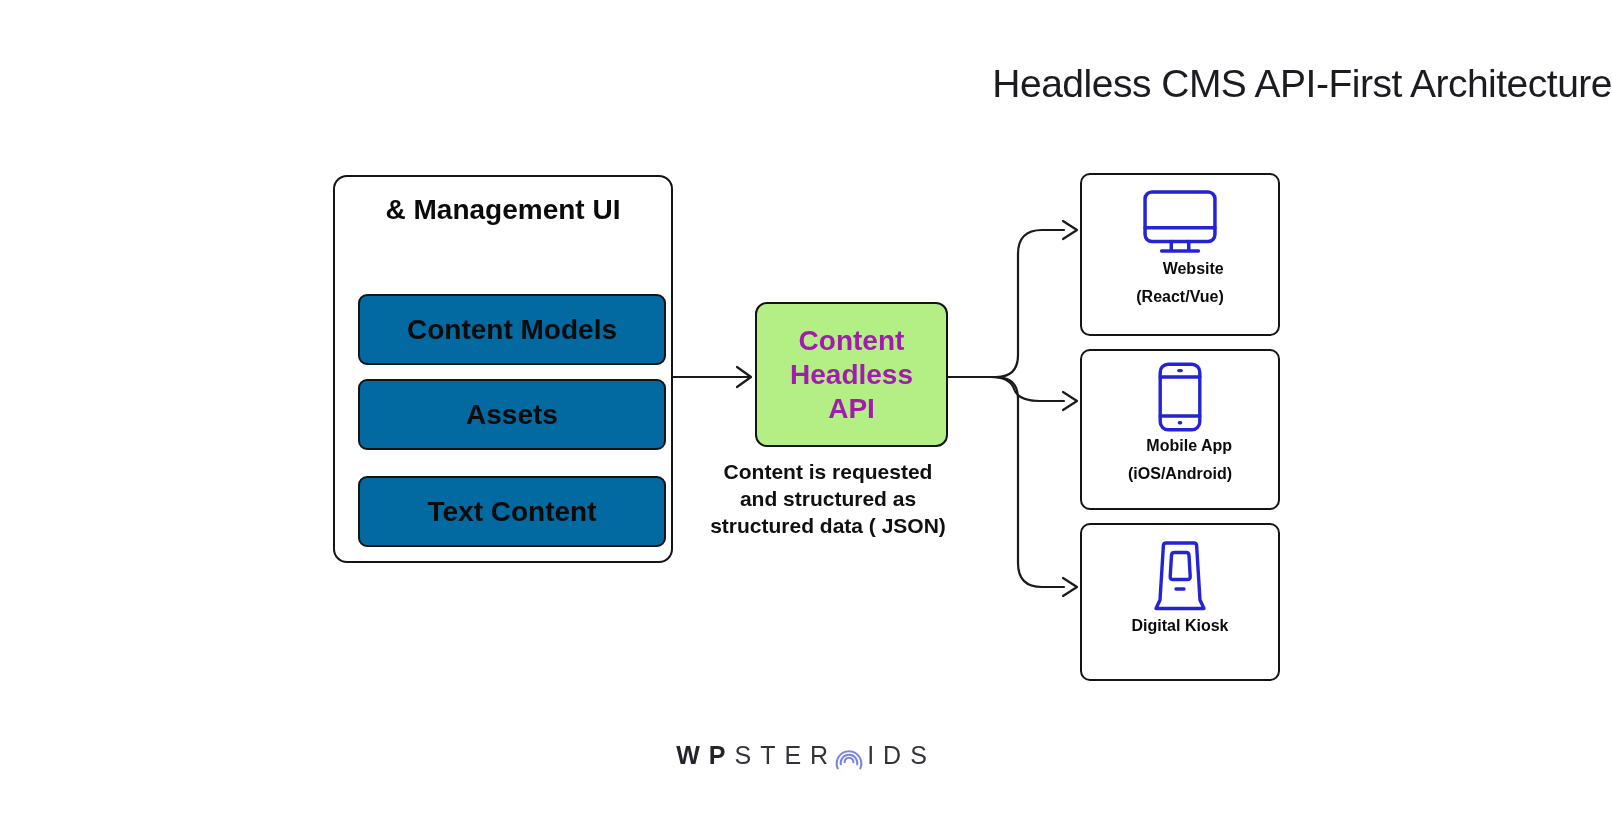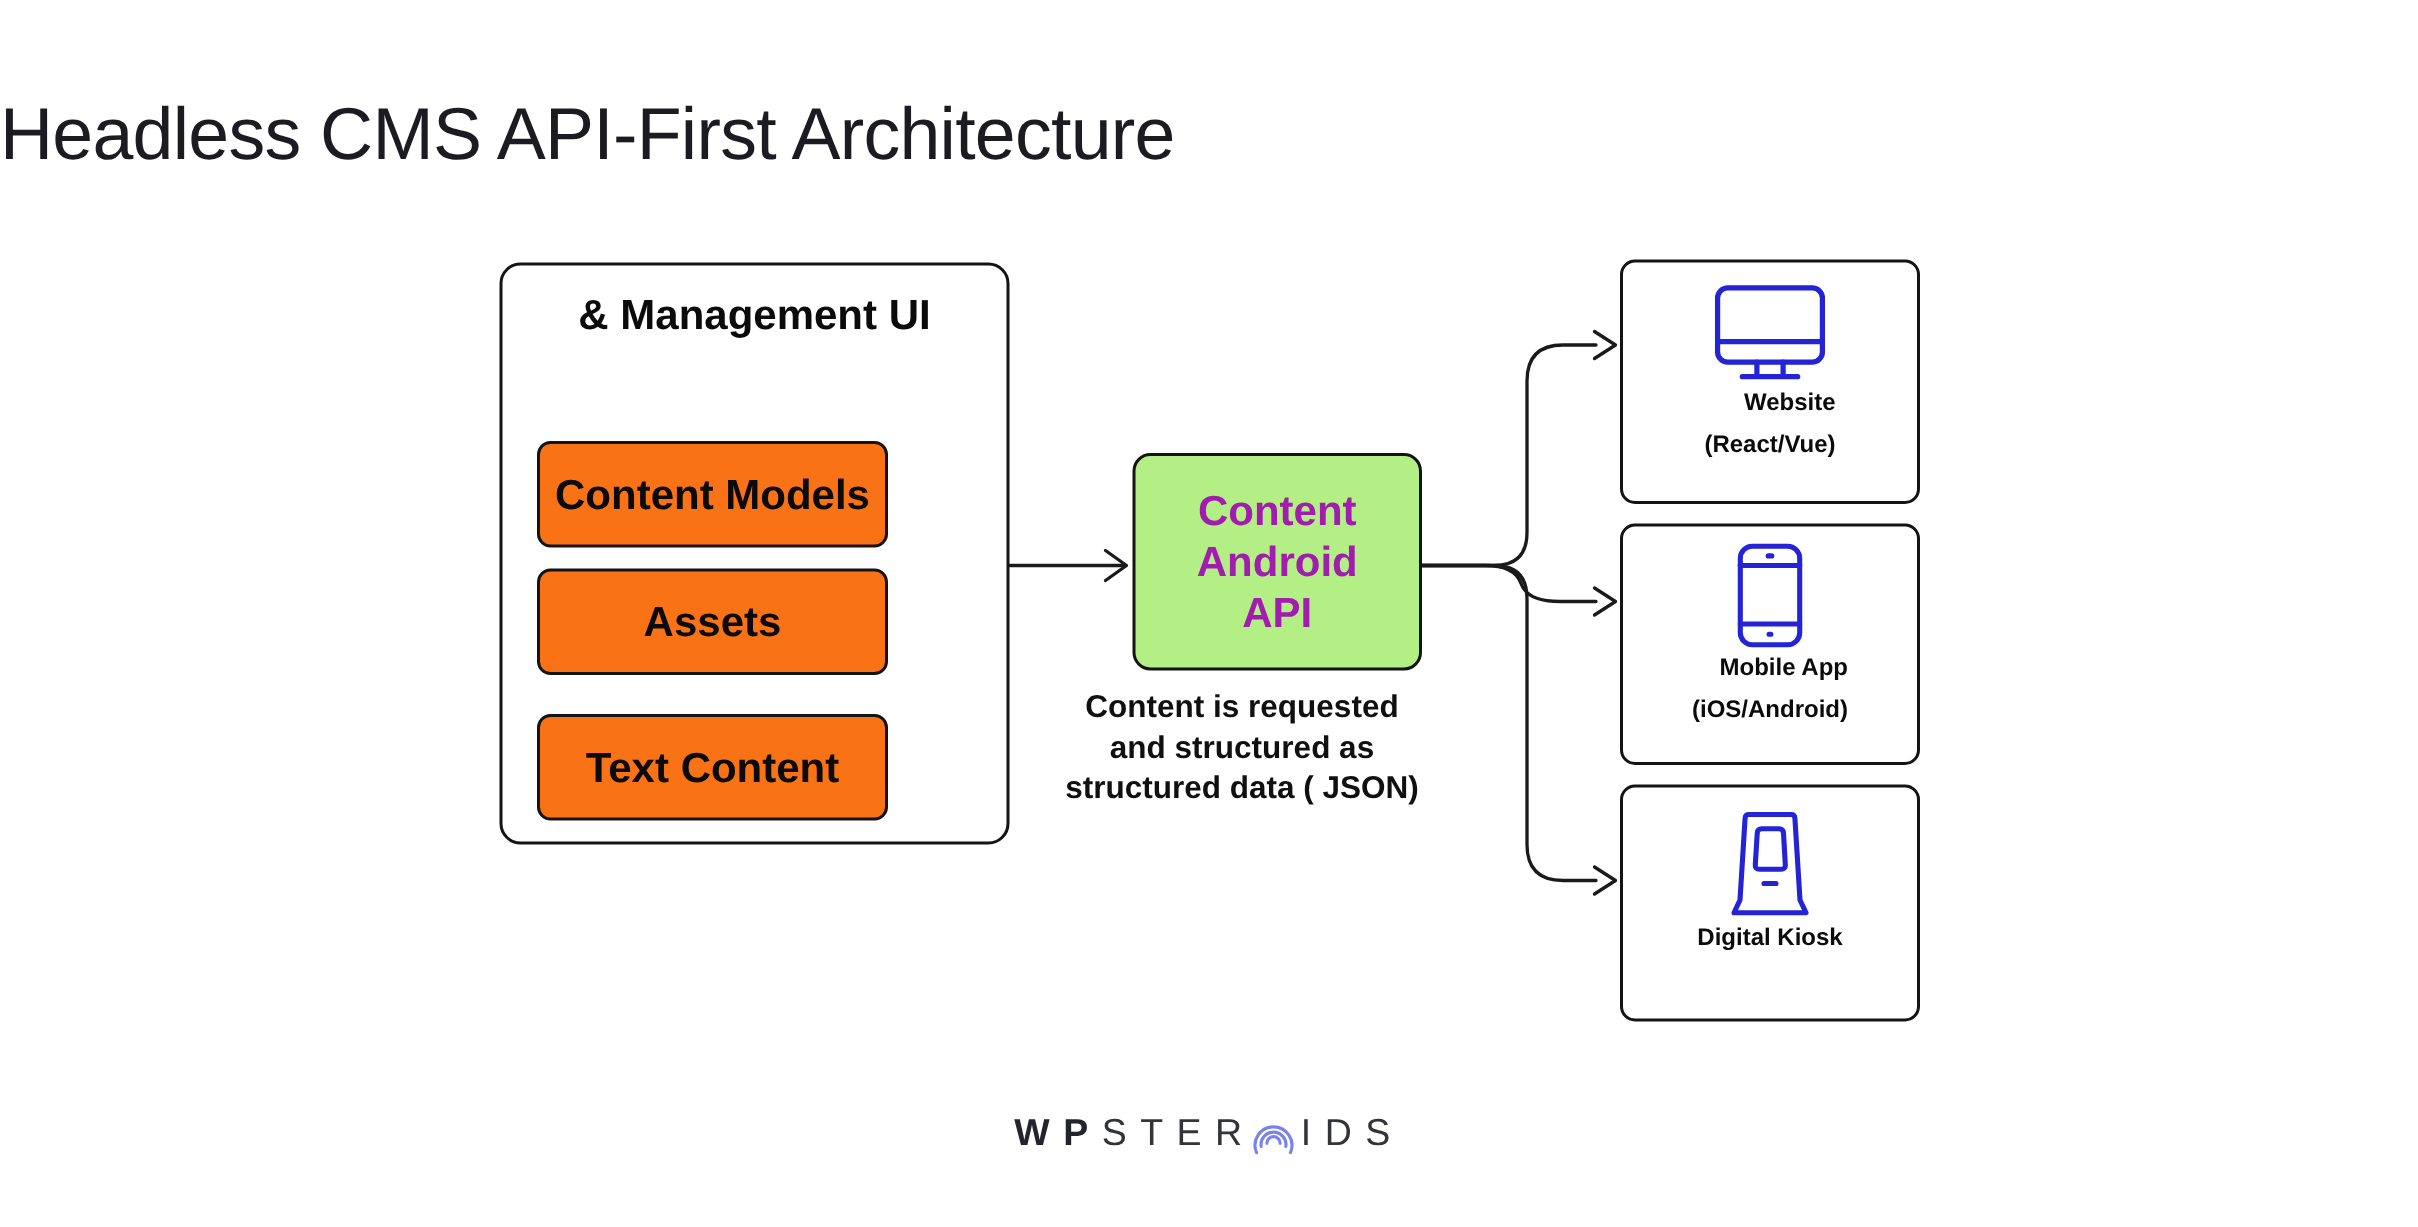--- a/index.html
+++ b/index.html
@@ -6,38 +6,38 @@
   .canvas{
     position:relative;
     width:1612px;height:818px;
     background:#ffffff;
     font-family:"Liberation Sans","DejaVu Sans",sans-serif;
     overflow:hidden;
   }
   
   .title{
     position:absolute;left:0;right:0;top:62px;
-    text-align:left;
-    font-size:49px;font-weight:500;color:#1b1b21;letter-spacing:-.5px;
+    text-align:right;
+    font-size:39px;font-weight:500;color:#1b1b21;letter-spacing:-.5px;
   }
   
   .node{
     position:absolute;background:#ffffff;
     border:2.2px solid #141414;border-radius:14px;
     box-sizing:border-box;
   }
   
   .repo{left:333px;top:175px;width:340px;height:388px;}
   .repo-heading{
     margin-top:16px;text-align:center;
     font-size:28px;line-height:34px;font-weight:700;color:#0b0b0b;
   }
   .repo-item{
-    position:absolute;left:23px;width:234px;height:71px;
-    background:#f97316;border:2px solid #141414;border-radius:9px;
+    position:absolute;left:23px;width:308px;height:71px;
+    background:#0369a1;border:2px solid #141414;border-radius:9px;
     box-sizing:border-box;
     display:flex;align-items:center;justify-content:center;
     font-size:28px;font-weight:700;color:#0b0b0b;
   }
   .repo-item-1{top:117px;}
   .repo-item-2{top:202px;}
   .repo-item-3{top:299px;}
   
   .api{
     left:755px;top:302px;width:193px;height:145px;
@@ -118,21 +118,21 @@
     <div class="repo-item repo-item-2">
       <span>Assets</span>
     </div>
     <div class="repo-item repo-item-3">
       <span>Text Content</span>
     </div>
   </div>
 
   <div class="node api">
     <div>Content</div>
-    <div>Android</div>
+    <div>Headless</div>
     <div>API</div>
   </div>
 
   <div class="api-caption">
     <div>Content is requested</div>
     <div>and structured as</div>
     <div>structured data ( JSON)</div>
   </div>
 
   <div class="node channel channel-website">

